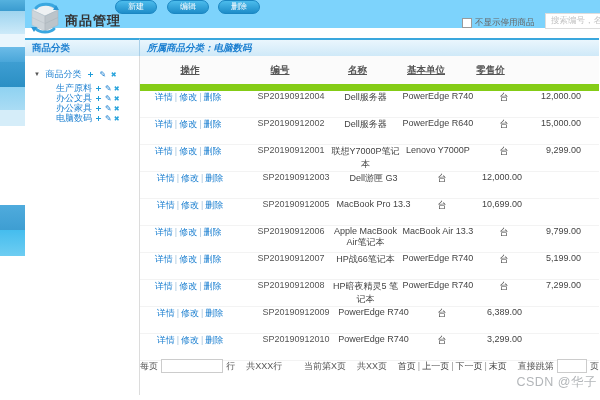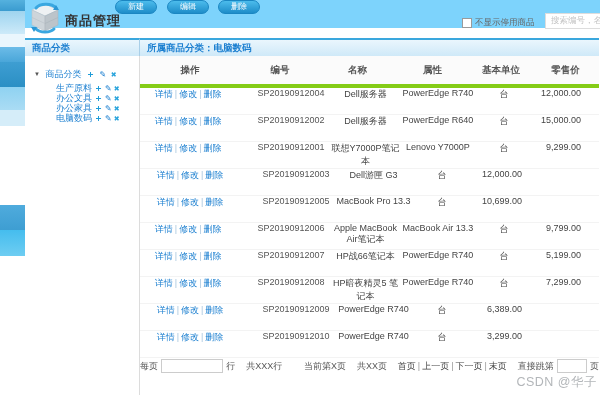--- a/index.html
+++ b/index.html
@@ -36,40 +36,40 @@
 
   
   .frame{position:absolute;left:25px;top:38px;width:574px;height:357px;border:1px solid #d8d8d8;
          box-sizing:border-box;pointer-events:none;}
 
   
   .phead{position:absolute;top:38px;height:18px;box-sizing:border-box;border-top:2px solid #3aa7dd;
          background:linear-gradient(#eaf6fd,#cfe9f8);color:#1b7fd0;font-size:9.5px;font-weight:bold;
          line-height:15px;padding-left:7px;}
   .phead-left{left:25px;width:115px;border-right:1px solid #a9cfe8;}
-  .phead-right{left:140px;width:459px;}
+  .phead-right{left:140px;width:459px;font-style:italic;}
 
   
   .sidebar{position:absolute;left:25px;top:56px;width:115px;height:339px;background:#fff;
            border-right:1px solid #dcdcdc;box-sizing:border-box;}
   .tree{padding:13px 0 0 9px;white-space:nowrap;}
   .tree-item{height:10px;line-height:10px;font-size:9px;margin-bottom:0;}
   .tree-item.root{margin-bottom:4px;}
   .tree-item.child{padding-left:22px;}
   .tw{color:#555;font-size:6px;margin-right:3px;vertical-align:1px;cursor:pointer;}
   .tlabel{color:#1b7fd0;cursor:pointer;}
   .ic{margin-left:2px;cursor:pointer;}
   .ic.add{color:#1e9cd8;font-weight:bold;font-size:9px;}
   .ic.edit{color:#1b7fd0;font-size:8px;}
   .ic.del{color:#2aa4dc;font-weight:bold;font-size:7px;}
 
   
   .main{position:absolute;left:140px;top:56px;width:459px;height:339px;background:#fff;}
-  .thead{display:flex;height:28px;align-items:center;border-bottom:4px solid #84cc16;background:#fbfbfb;
-         font-size:9.5px;font-weight:bold;color:#555;}
+  .thead{display:flex;height:28px;align-items:center;border-bottom:7px solid #84cc16;background:#fbfbfb;
+         font-size:9.5px;font-weight:bold;color:#555;text-decoration:underline;}
   .th,.c{text-align:center;box-sizing:border-box;}
   .w-ops{width:100px}.w-code{width:80px}.w-name{width:75px}.w-attr{width:75px}.w-unit{width:62px}.w-price{width:67px}
   .trow{display:flex;height:26px;font-size:9px;color:#444;border-bottom:1px solid #f3f3f3;}
   .c-ops{color:#1b7fd0;white-space:nowrap;}
   .oplink{color:#1b7fd0;cursor:pointer;}
   .sep{color:#a9c6de;margin:0 2px;}
   .c-code{color:#555;margin-left:16px;}
   .c-price{text-align:right;padding-right:18px;}
 
   
@@ -146,21 +146,20 @@
           <div class="tree-item child"><span class="tlabel">电脑数码</span><span class="ic add">＋</span><span class="ic edit">✎</span><span class="ic del">✖</span></div>
         </div>
     </div>
   </div>
 
   <div class="main">
     <div class="thead">
       <div class="th w-ops">操作</div>
       <div class="th w-code">编号</div>
       <div class="th w-name">名称</div>
-      <div class="th w-attr">属性</div>
       <div class="th w-unit">基本单位</div>
       <div class="th w-price">零售价</div>
     </div>
     <div>
         <div class="trow">
           <div class="c c-ops w-ops"><a class="oplink">详情</a><span class="sep">|</span><a class="oplink">修改</a><span class="sep">|</span><a class="oplink">删除</a></div>
           <div class="c c-code w-code">SP20190912004</div>
           <div class="c c-name w-name">Dell服务器</div>
           <div class="c c-attr w-attr">PowerEdge R740</div>
           <div class="c c-unit w-unit">台</div>

